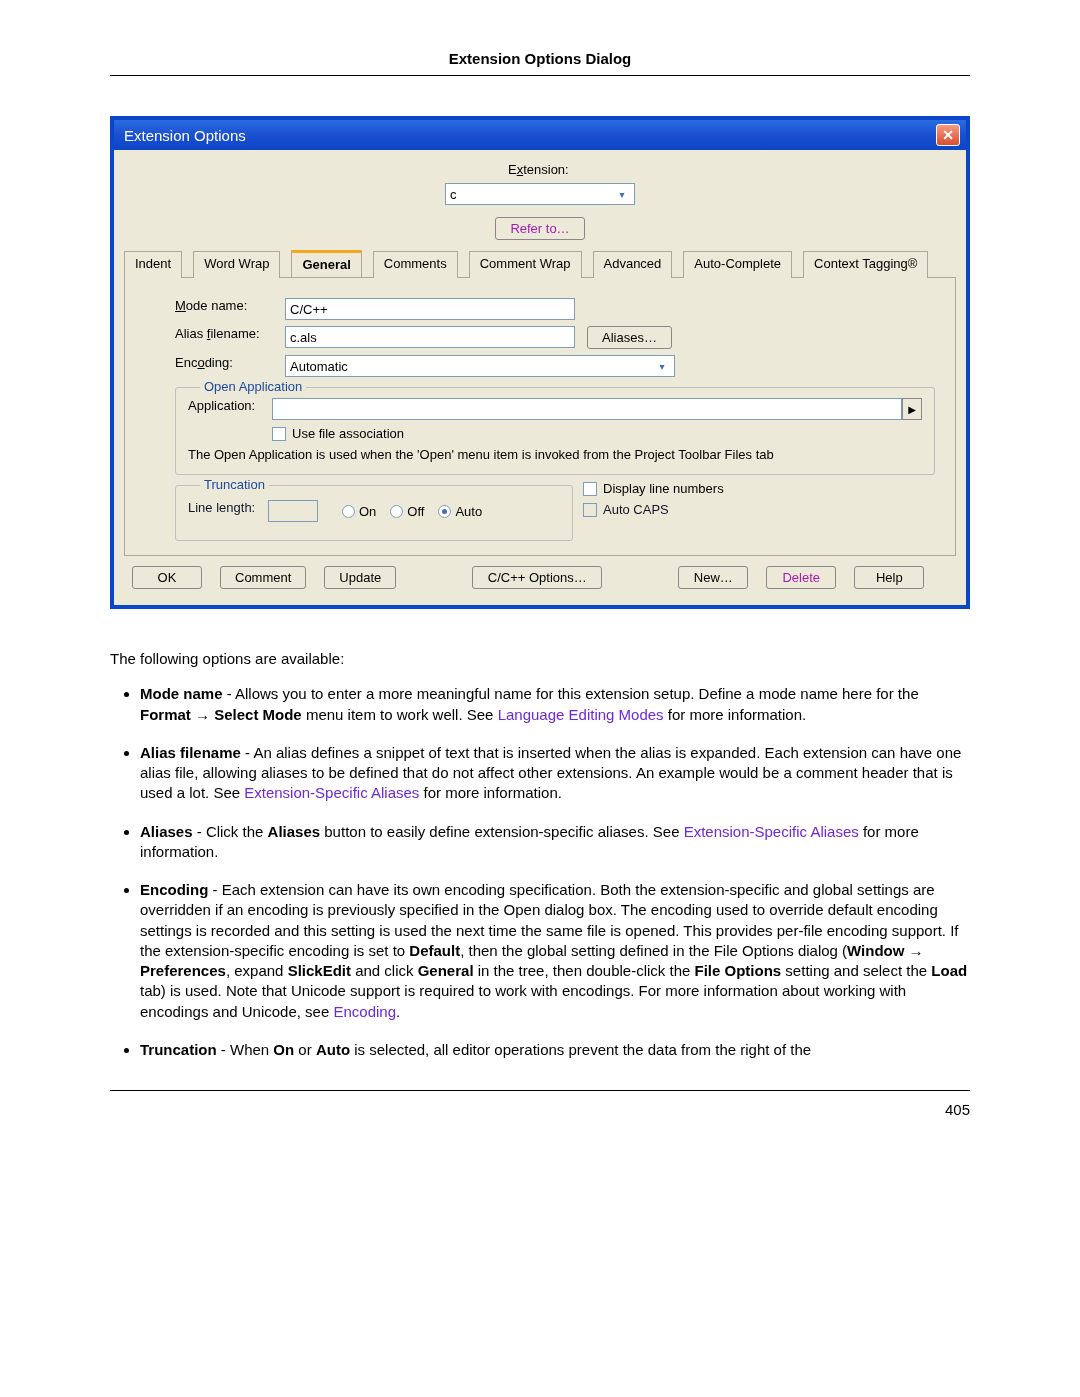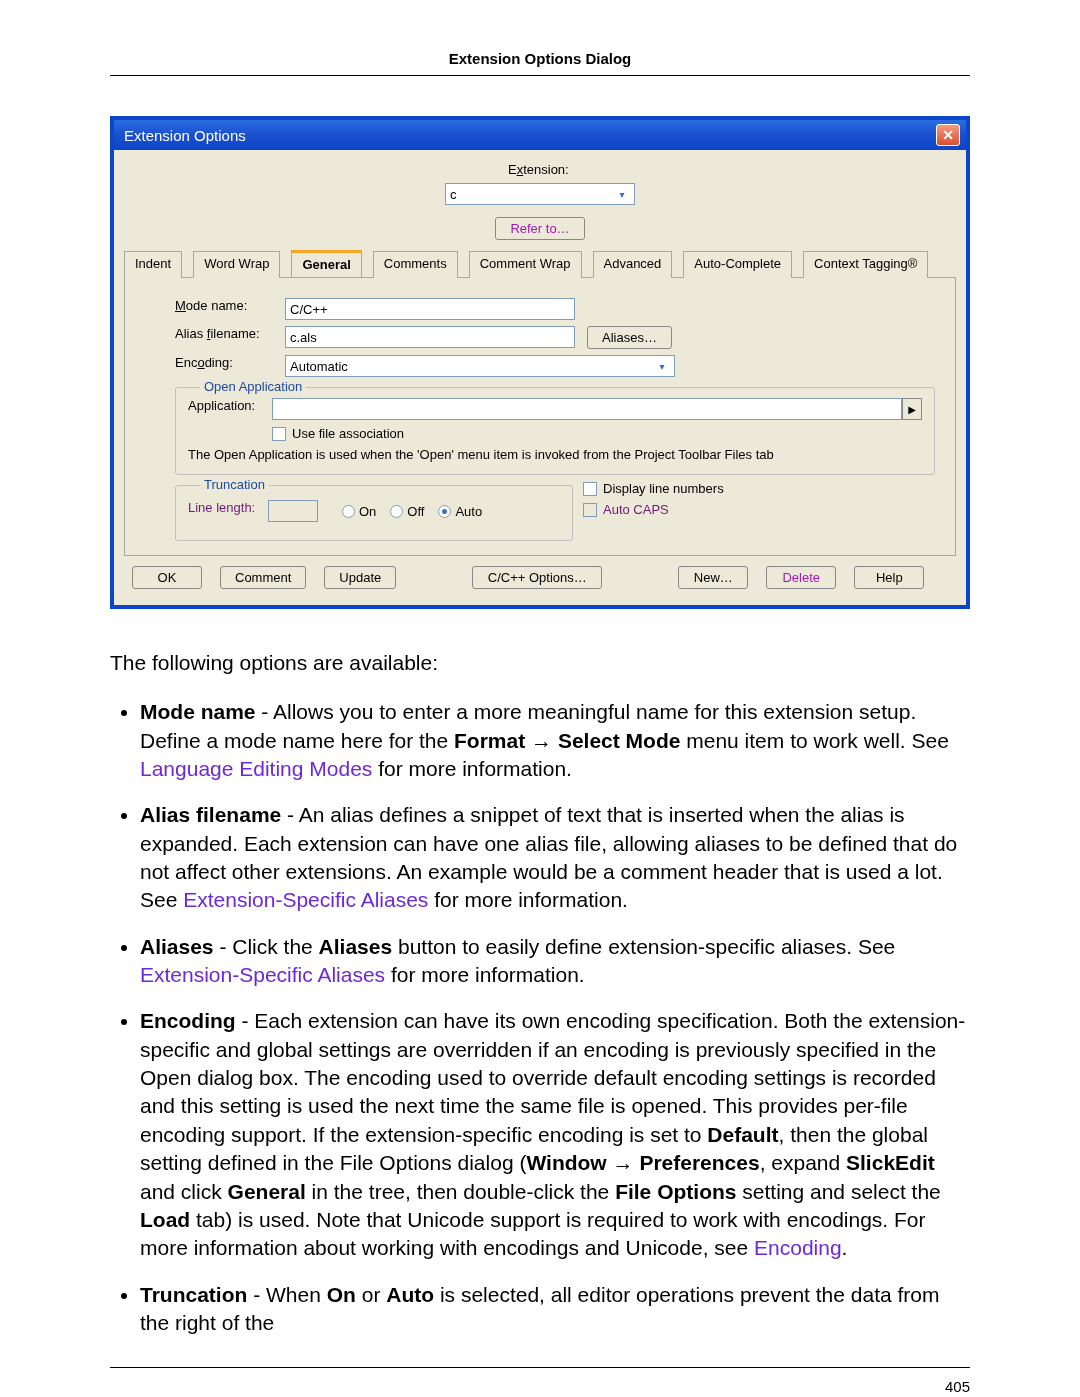--- a/index.html
+++ b/index.html
@@ -197,32 +197,32 @@
     gap: 10px;
     align-items: flex-start;
   }
   .bottom-btns {
     display: flex;
     gap: 18px;
     padding: 10px 8px 6px 8px;
     align-items: center;
   }
   .u { text-decoration: underline; }
-  .disabled-text { color: #701a75; }
+  .disabled-text { color: #0f172a; }
   .browse-btn {
     width: 20px; height: 22px;
     border: 1px solid #888;
     background: #ece9d8;
     display: inline-flex;
     align-items: center;
     justify-content: center;
     font-size: 10px;
   }
   
-  .doc-text { font-size: 21px; line-height: 1.35; }
+  .doc-text { font-size: 15px; line-height: 1.35; }
   .doc-text ul { padding-left: 30px; margin: 0; }
   .doc-text li { margin: 0 0 18px 0; }
   .link { color: #6d28d9; }
 </style>
 </head>
 <body>
 
 <div class="page">
 
   <div class="doc-title">Extension Options Dialog</div>

